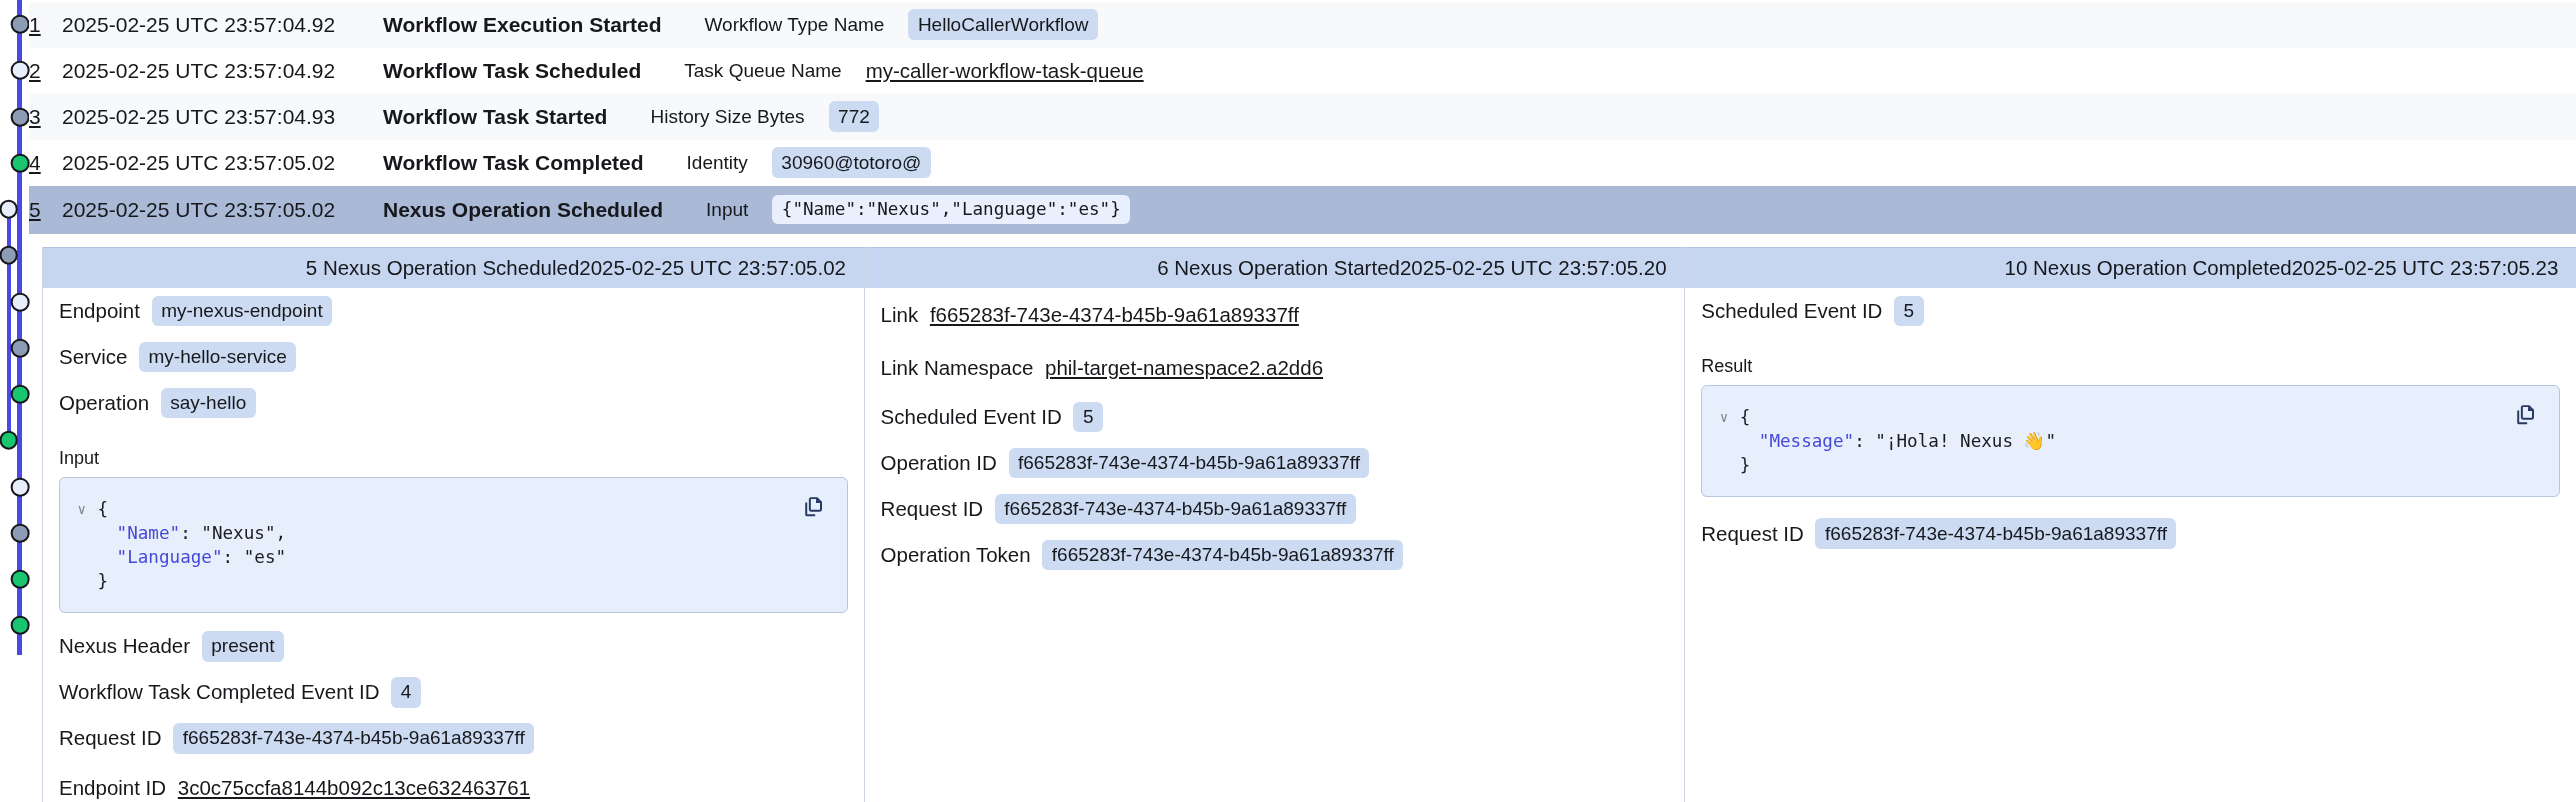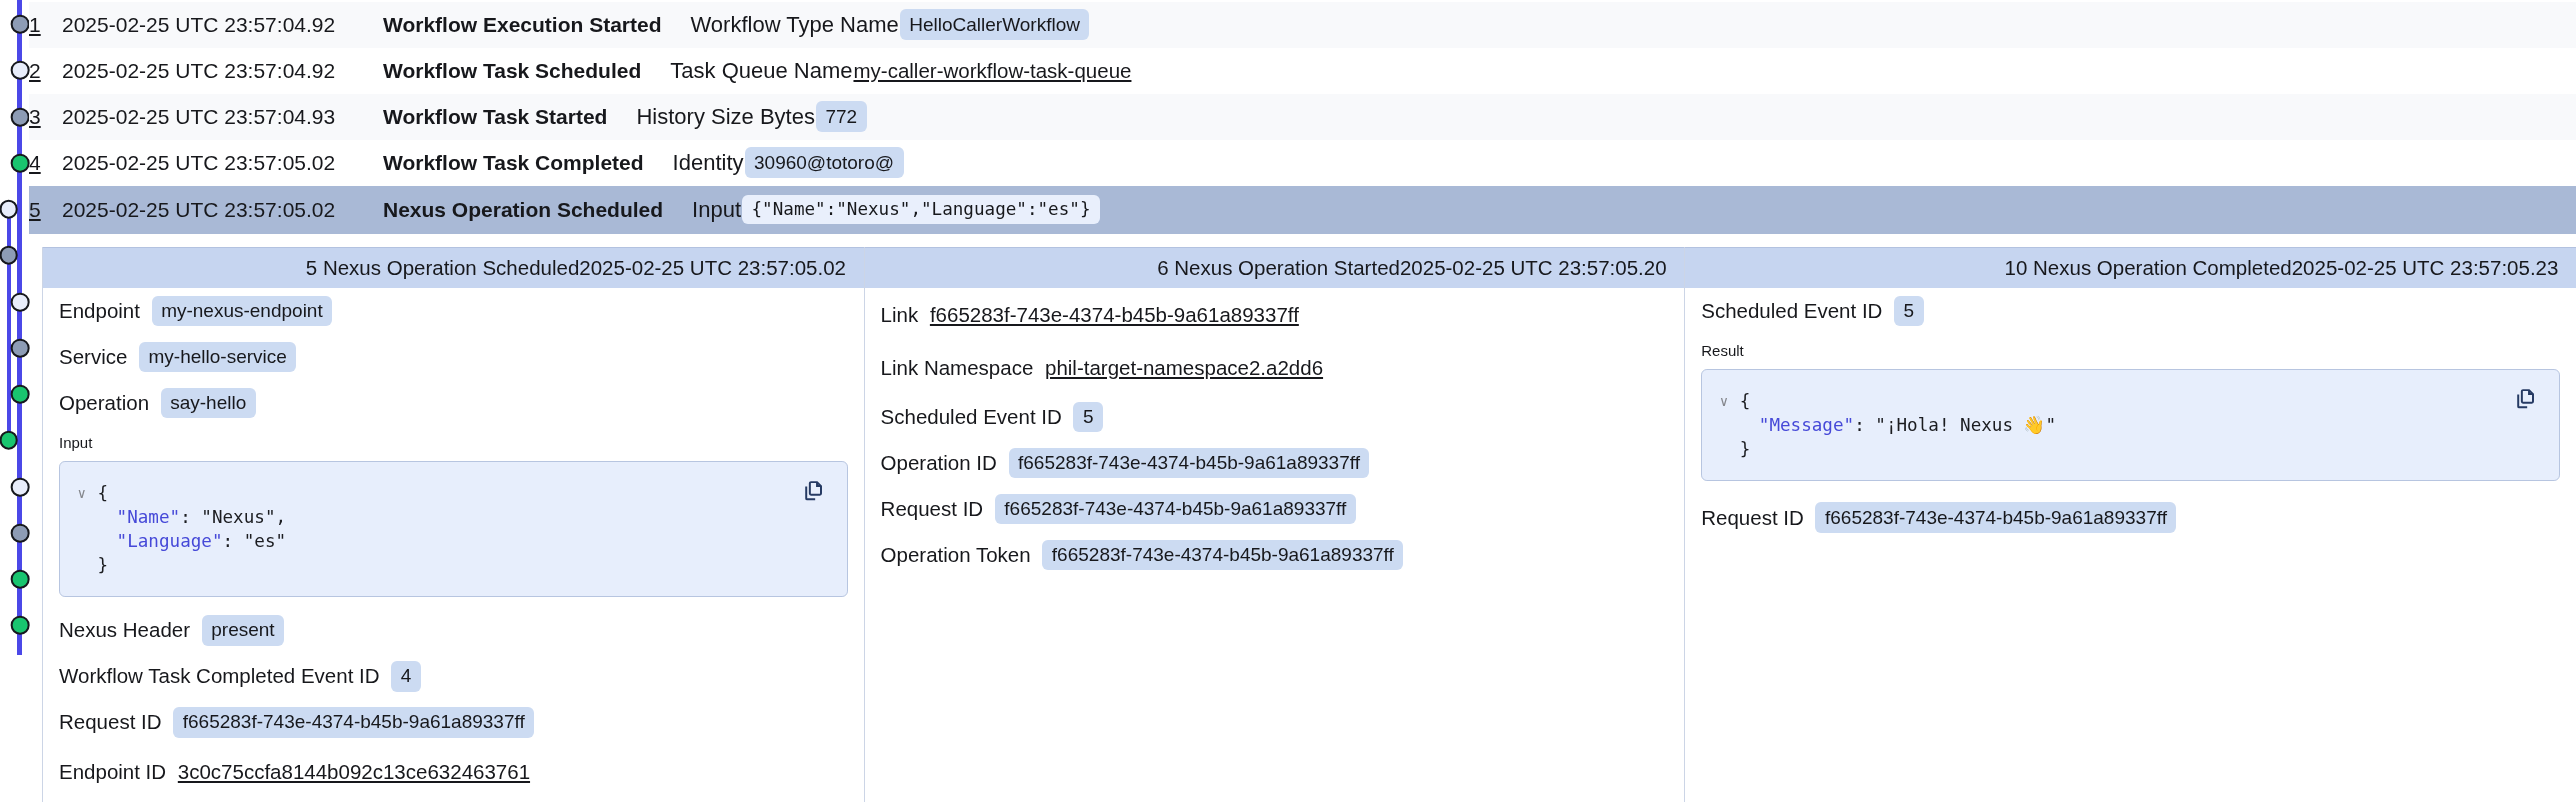--- a/index.html
+++ b/index.html
@@ -16,42 +16,42 @@
   .dot{position:absolute;width:14.7px;height:14.7px;border-radius:50%;
        border:2.2px solid #16181d;transform:translate(-50%,-50%);}
   
   .rows{position:absolute;top:1.5px;left:0;right:0;}
   .row{display:flex;align-items:center;height:46px;margin-left:29px;
        font-size:21px;cursor:pointer;}
   .row.odd{background:var(--zebra);}
   .row.selected{background:var(--selected);height:48px;}
   .row .num{width:33px;color:#17181c;text-decoration:underline;}
   .row .time{width:321px;}
-  .row .name{font-weight:700;margin-right:29px;white-space:nowrap;}
-  .row .alabel{font-size:22px;margin-right:1px;white-space:nowrap;text-align:center;}
+  .row .name{font-weight:700;margin-right:43px;white-space:nowrap;}
+  .row .alabel{font-size:19px;margin-right:24px;white-space:nowrap;text-align:center;}
   .badge{background:var(--badge-bg);border-radius:5.9px;padding:4.4px 9.5px;
          font-size:19px;line-height:1.15;white-space:nowrap;}
   .badge.mono{font-family:"DejaVu Sans Mono",monospace;font-size:17.6px;
               background:var(--badge-light);}
   a.vlink{color:#17181c;text-decoration:underline;white-space:nowrap;}
   .row a.vlink{font-size:20.5px;}
   
   .panels{position:absolute;left:0;top:247px;bottom:0;right:0;display:flex;
           padding-left:42px;}
   .panel{box-sizing:border-box;border-left:1.5px solid var(--divider);}
   .panel.c1{width:843px;}
   .panel.c2{width:842px;}
   .panel.c3{width:915px;}
   .phead{height:41px;background:var(--header-bg);border-top:1.5px solid #b3c2e0;
          display:flex;align-items:center;justify-content:flex-end;
          padding:0 17.6px;font-size:20.5px;box-sizing:border-box;}
   .pbody{padding:0 16px;}
   .field{display:flex;align-items:center;height:46px;font-size:20.5px;gap:11.7px;}
   .field.linkrow{height:53px;}
-  .labelrow{height:32px;display:flex;align-items:center;font-size:15px;}
+  .labelrow{height:32px;display:flex;align-items:center;font-size:18px;margin-top:16px;}
   .codeblock{background:var(--code-bg);border:1.5px solid var(--code-border);
              border-radius:5.9px;position:relative;margin:2.9px 0 10.3px;
              padding:19px 17.6px;font-family:"DejaVu Sans Mono",monospace;
              font-size:17.6px;line-height:24px;color:#1b1c20;}
   .jline{white-space:pre;display:flex;}
   .jcaret{width:20px;display:inline-block;color:#85878d;font-size:14px;
           line-height:24px;cursor:pointer;}
   .jkey{color:var(--json-key);}
   .copybtn{position:absolute;top:17.6px;right:20.5px;width:25px;height:25px;
            background:none;border:none;padding:0;cursor:pointer;

